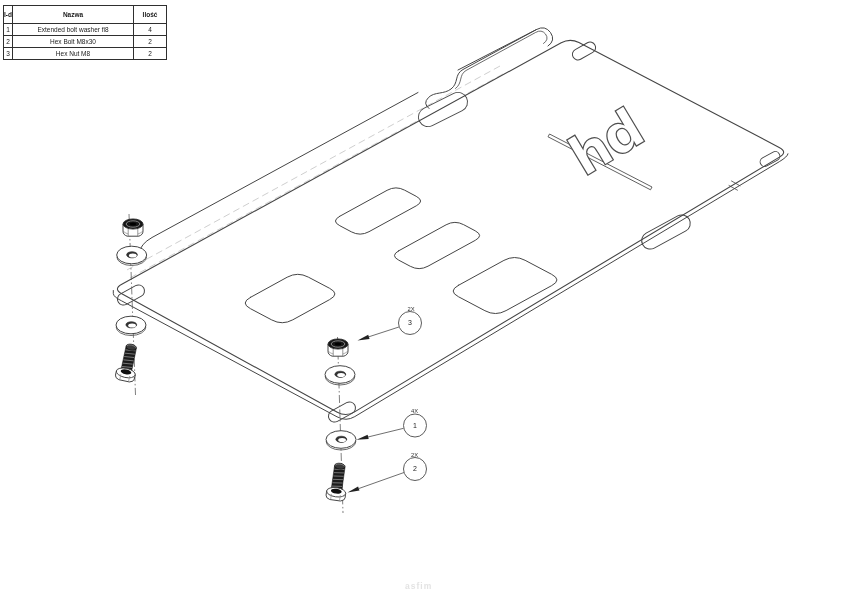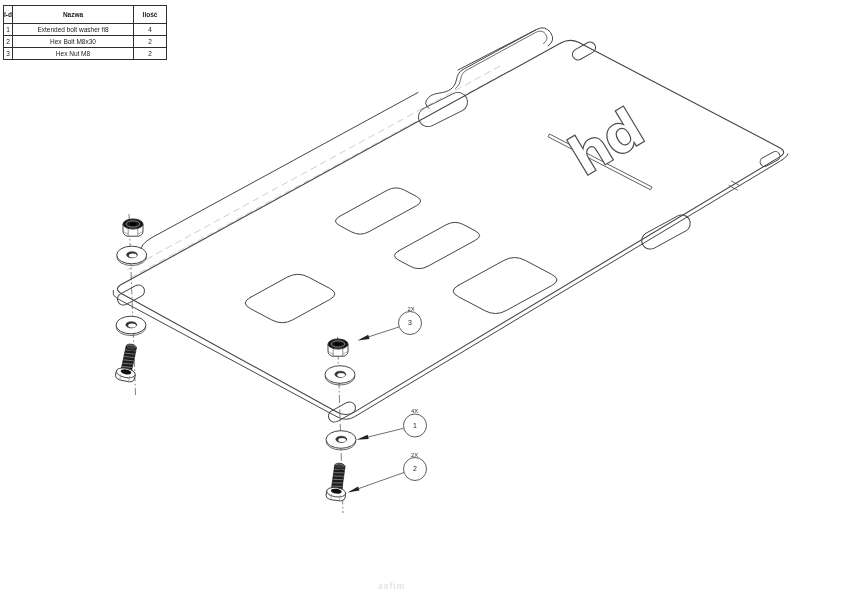--- a/index.html
+++ b/index.html
@@ -19,21 +19,21 @@
   .thin{stroke-width:.8;}
   .dash{stroke:#cfcfcf;stroke-width:1;fill:none;stroke-dasharray:7 4;}
   .cl{stroke:#5f5f5f;stroke-width:.8;fill:none;stroke-dasharray:8 2.5 1.5 2.5;}
   .ld{stroke:#4a4a4a;stroke-width:.8;fill:none;}
   .balloon{fill:#fff;stroke:#4a4a4a;stroke-width:.9;}
   .co-num{font-size:7px;fill:#222;text-anchor:middle;}
   .co-lbl{font-size:5.8px;fill:#333;text-anchor:middle;}
   .logo-t{font-size:54px;font-weight:bold;fill:#fff;stroke:#4f4f4f;stroke-width:1.2px;
           letter-spacing:-2px;font-family:"DejaVu Sans",sans-serif;}
   
-  .watermark{position:absolute;left:378px;top:581px;font-size:8.5px;font-weight:700;
+  .watermark{position:absolute;left:405px;top:581px;font-size:8.5px;font-weight:700;
              color:#e3e3e3;letter-spacing:1px;}
 </style>
 </head>
 <body>
 
 <div class="canvas">
 
   <table class="parts">
     <colgroup>
         <col style="width:9px">

